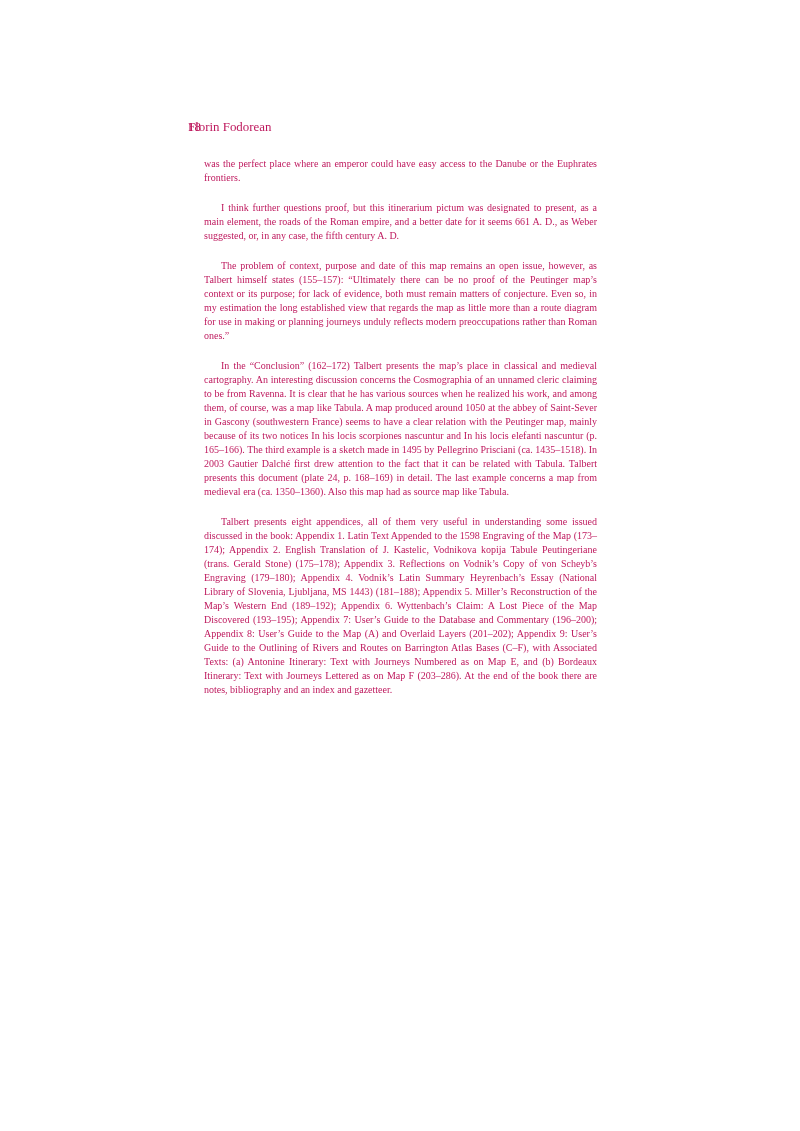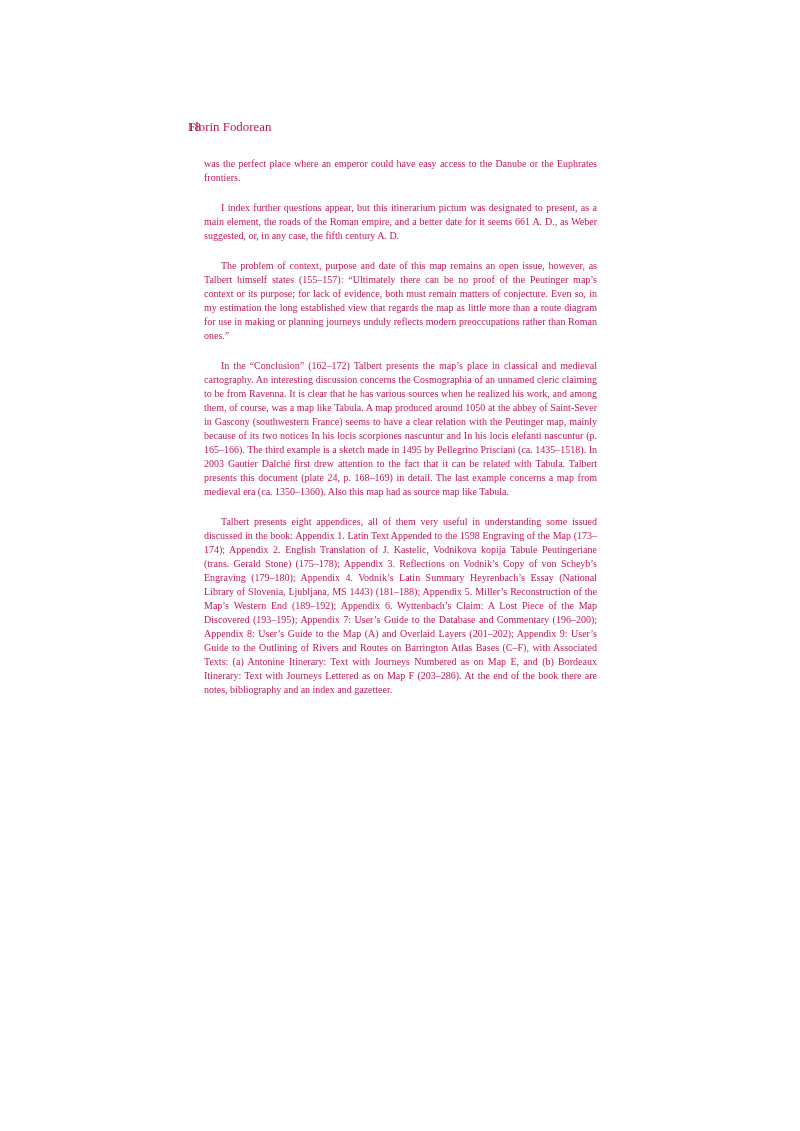--- a/index.html
+++ b/index.html
@@ -56,19 +56,19 @@
 <body>
 
 <div class="page">
   <div class="textblock">
     <div class="header">
       <span class="pagenum">18</span>
       <span class="running-head">Florin Fodorean</span>
     </div>
     <div id="paragraphs">
         <p class="para"><span>was the perfect place where an emperor could have easy access to the Danube or the Euphrates frontiers.</span></p>
-        <p class="para indent"><span>I index further questions appear, but this </span><span class="italic">itinerarium pictum</span><span> was designated to present, as a main element, the roads of the Roman empire, and a better date for it seems 661 A. D., as Weber suggested, or, in any case, the fifth century A. D.</span></p>
+        <p class="para indent"><span>I think further questions proof, but this </span><span class="italic">itinerarium pictum</span><span> was designated to present, as a main element, the roads of the Roman empire, and a better date for it seems 661 A. D., as Weber suggested, or, in any case, the fifth century A. D.</span></p>
         <p class="para indent"><span>The problem of context, purpose and date of this map remains an open issue, however, as Talbert himself states (155–157): “Ultimately there can be no proof of the Peutinger map’s context or its purpose; for lack of evidence, both must remain matters of conjecture. Even so, in my estimation the long established view that regards the map as little more than a route diagram for use in making or planning journeys unduly reflects modern preoccupations rather than Roman ones.”</span></p>
         <p class="para indent"><span>In the “Conclusion” (162–172) Talbert presents the map’s place in classical and medieval cartography. An interesting discussion concerns the </span><span class="italic">Cosmographia</span><span> of an unnamed cleric claiming to be from Ravenna. It is clear that he has various sources when he realized his work, and among them, of course, was a map like </span><span class="italic">Tabula</span><span>. A map produced around 1050 at the abbey of Saint-Sever in Gascony (southwestern France) seems to have a clear relation with the Peutinger map, mainly because of its two notices </span><span class="italic">In his locis scorpiones nascuntur</span><span> and </span><span class="italic">In his locis elefanti nascuntur</span><span> (p. 165–166). The third example is a sketch made in 1495 by Pellegrino Prisciani (ca. 1435–1518). In 2003 Gautier Dalché first drew attention to the fact that it can be related with </span><span class="italic">Tabula</span><span>. Talbert presents this document (plate 24, p. 168–169) in detail. The last example concerns a map from medieval era (ca. 1350–1360). Also this map had as source map like </span><span class="italic">Tabula</span><span>.</span></p>
         <p class="para indent"><span>Talbert presents eight appendices, all of them very useful in understanding some issued discussed in the book: Appendix 1. Latin Text Appended to the 1598 Engraving of the Map (173–174); Appendix 2. English Translation of J. Kastelic, Vodnikova kopija Tabule Peutingeriane (trans. Gerald Stone) (175–178); Appendix 3. Reflections on Vodnik’s Copy of von Scheyb’s Engraving (179–180); Appendix 4. Vodnik’s Latin Summary Heyrenbach’s Essay (National Library of Slovenia, Ljubljana, MS 1443) (181–188); Appendix 5. Miller’s Reconstruction of the Map’s Western End (189–192); Appendix 6. Wyttenbach’s Claim: A Lost Piece of the Map Discovered (193–195); Appendix 7: User’s Guide to the Database and Commentary (196–200); Appendix 8: User’s Guide to the Map (A) and Overlaid Layers (201–202); Appendix 9: User’s Guide to the Outlining of Rivers and Routes on Barrington Atlas Bases (C–F), with Associated Texts: (a) Antonine Itinerary: Text with Journeys Numbered as on Map E, and (b) Bordeaux Itinerary: Text with Journeys Lettered as on Map F (203–286). At the end of the book there are notes, bibliography and an index and gazetteer.</span></p>
       </div>
   </div>
 </div>
 
 </body></html>

